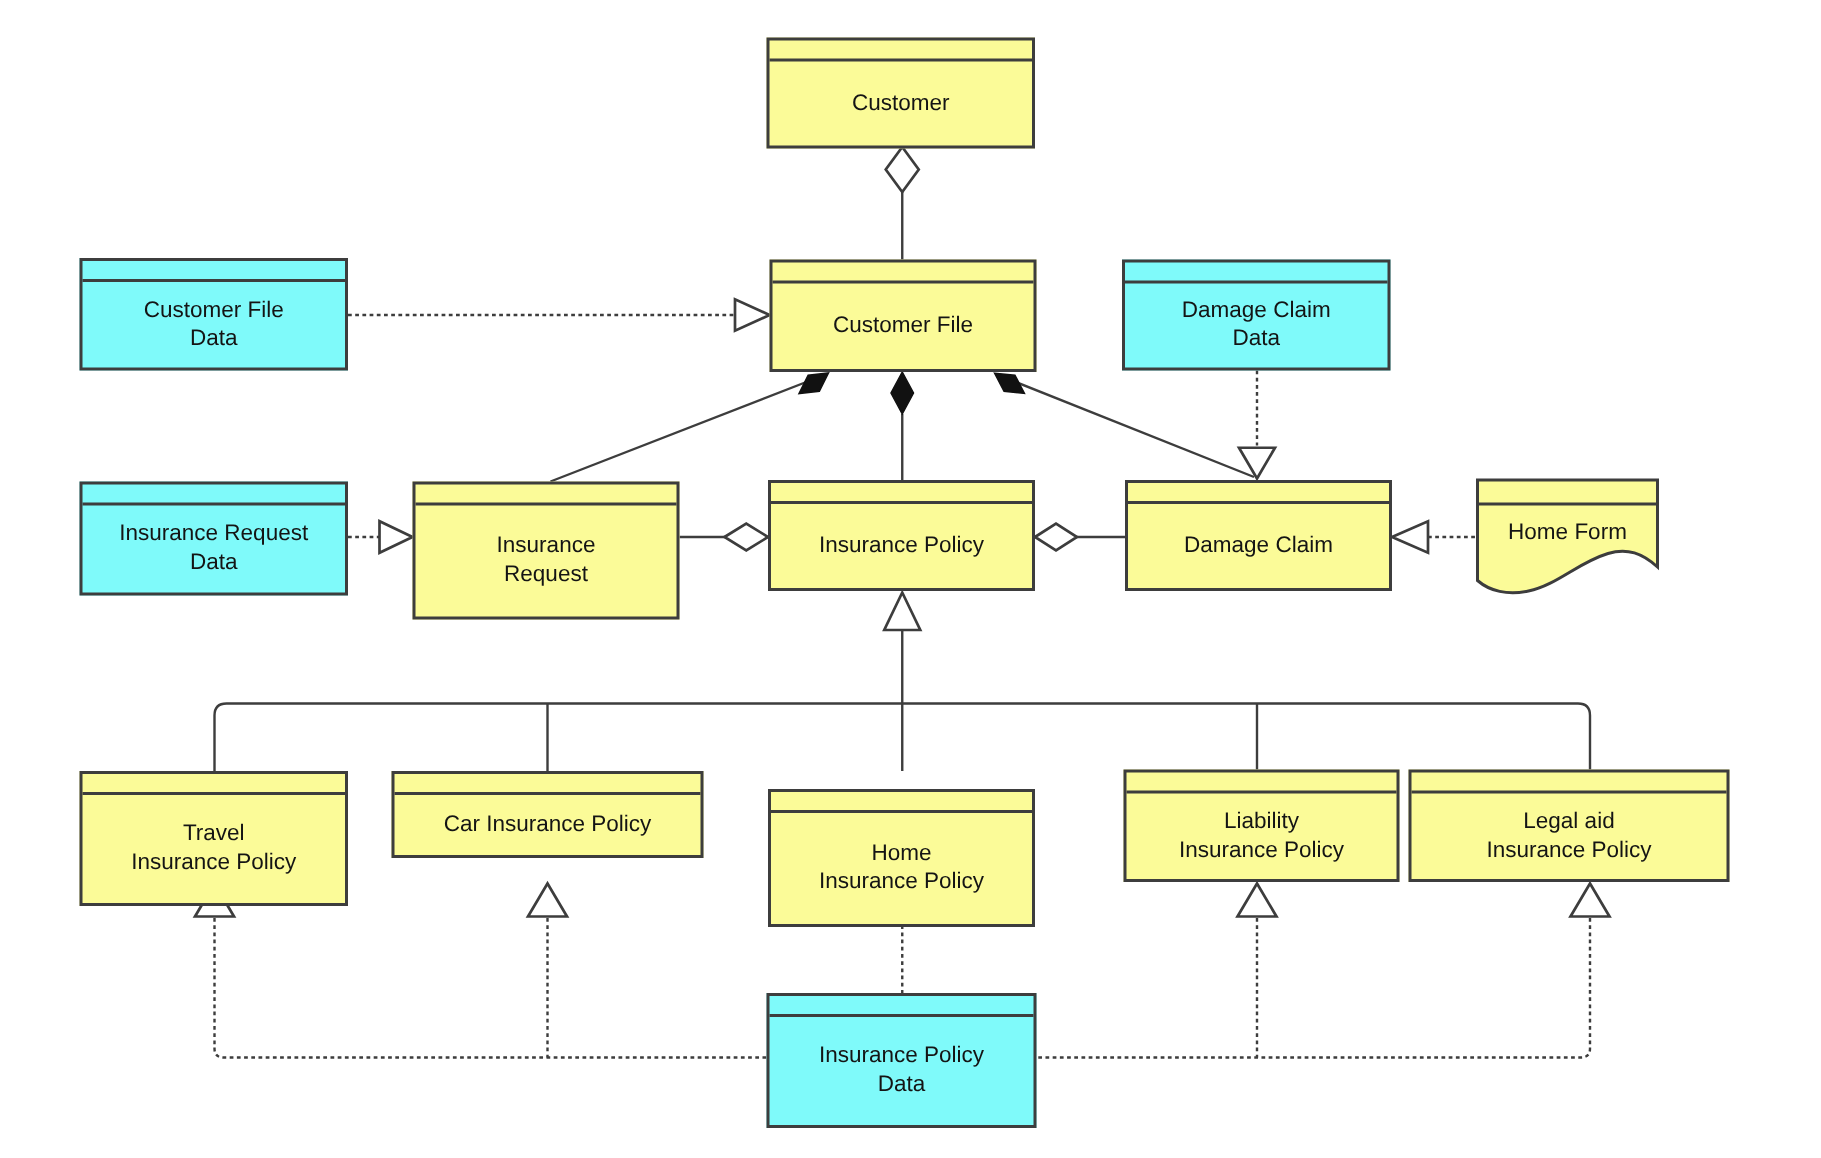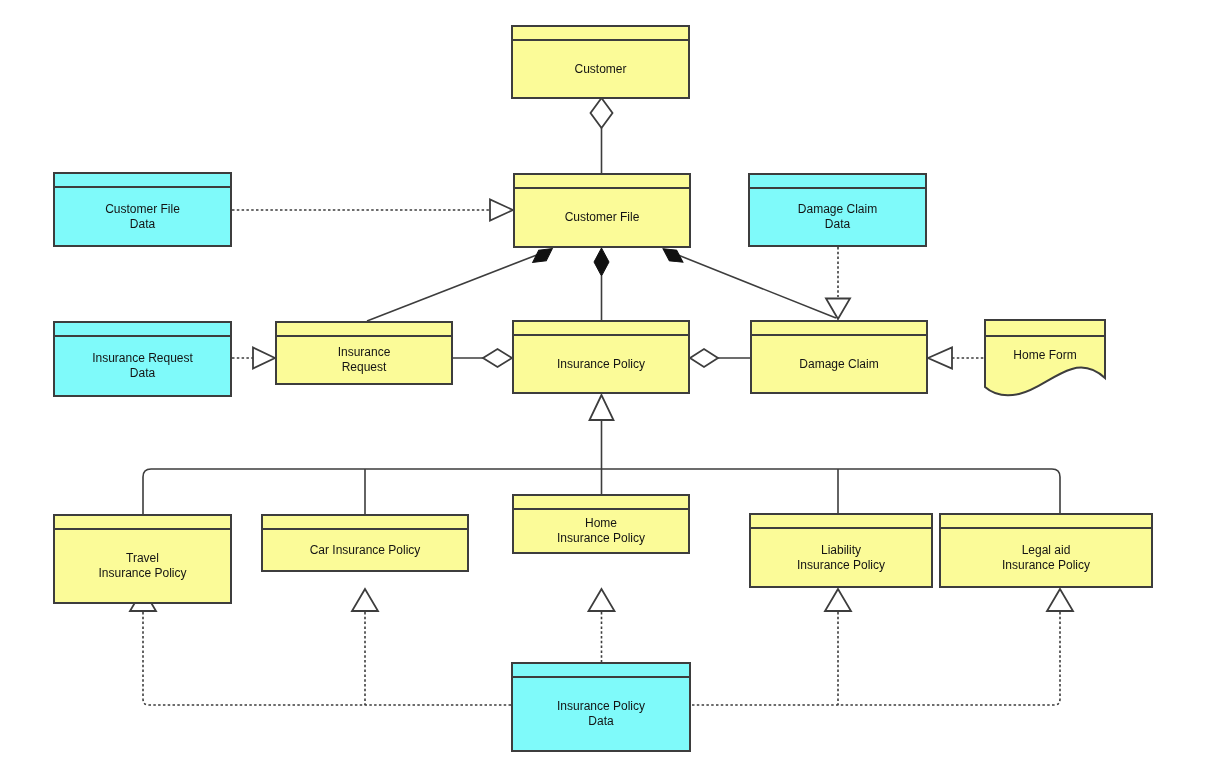--- a/index.html
+++ b/index.html
@@ -9,21 +9,21 @@
   }
   #wires{position:absolute;left:0;top:0;width:1214px;height:772px;}
   .node{
     position:absolute;box-sizing:border-box;border:2px solid #3d3d3d;
     display:flex;flex-direction:column;
   }
   .node .hdr{height:12px;border-bottom:2px solid #3d3d3d;flex:none;}
   .node .lbl,.floating-lbl{
     flex:1;display:flex;align-items:center;justify-content:center;
     text-align:center;white-space:pre-line;
-    font-size:12px;line-height:1.25;color:#141414;
+    font-size:15px;line-height:1.25;color:#141414;
   }
   .obj{background:#FBFB98;}
   .data{background:#7FFAFA;}
   .floating-lbl{position:absolute;}
   .solid{stroke:#3d3d3d;stroke-width:1.6;fill:none;}
   .dotted{stroke:#3d3d3d;stroke-width:1.6;fill:none;stroke-dasharray:2.5 2.3;}
   .odia{fill:#ffffff;stroke:#3d3d3d;stroke-width:1.8;}
   .fdia{fill:#111111;stroke:#111111;stroke-width:1;}
   .otri{fill:#ffffff;stroke:#3d3d3d;stroke-width:1.8;stroke-linejoin:miter;}
   .doc{fill:#FBFB98;stroke:#3d3d3d;stroke-width:2;}
@@ -131,21 +131,21 @@
     <div class="lbl">Damage Claim
 Data</div>
   </div>
 
   <div class="node data" style="left:53px;top:321px;width:179px;height:76px">
     <div class="hdr"></div>
     <div class="lbl">Insurance Request
 Data</div>
   </div>
 
-  <div class="node obj" style="left:275px;top:321px;width:178px;height:64px">
+  <div class="node obj" style="left:275px;top:321px;width:178px;height:92px">
     <div class="hdr"></div>
     <div class="lbl">Insurance
 Request</div>
   </div>
 
   <div class="node obj" style="left:512px;top:320px;width:178px;height:74px">
     <div class="hdr"></div>
     <div class="lbl">Insurance Policy</div>
   </div>
 
@@ -160,21 +160,21 @@
     <div class="hdr"></div>
     <div class="lbl">Travel
 Insurance Policy</div>
   </div>
 
   <div class="node obj" style="left:261px;top:514px;width:208px;height:58px">
     <div class="hdr"></div>
     <div class="lbl">Car Insurance Policy</div>
   </div>
 
-  <div class="node obj" style="left:512px;top:494px;width:178px;height:60px">
+  <div class="node obj" style="left:512px;top:526px;width:178px;height:92px">
     <div class="hdr"></div>
     <div class="lbl">Home
 Insurance Policy</div>
   </div>
 
   <div class="node obj" style="left:749px;top:513px;width:184px;height:75px">
     <div class="hdr"></div>
     <div class="lbl">Liability
 Insurance Policy</div>
   </div>

